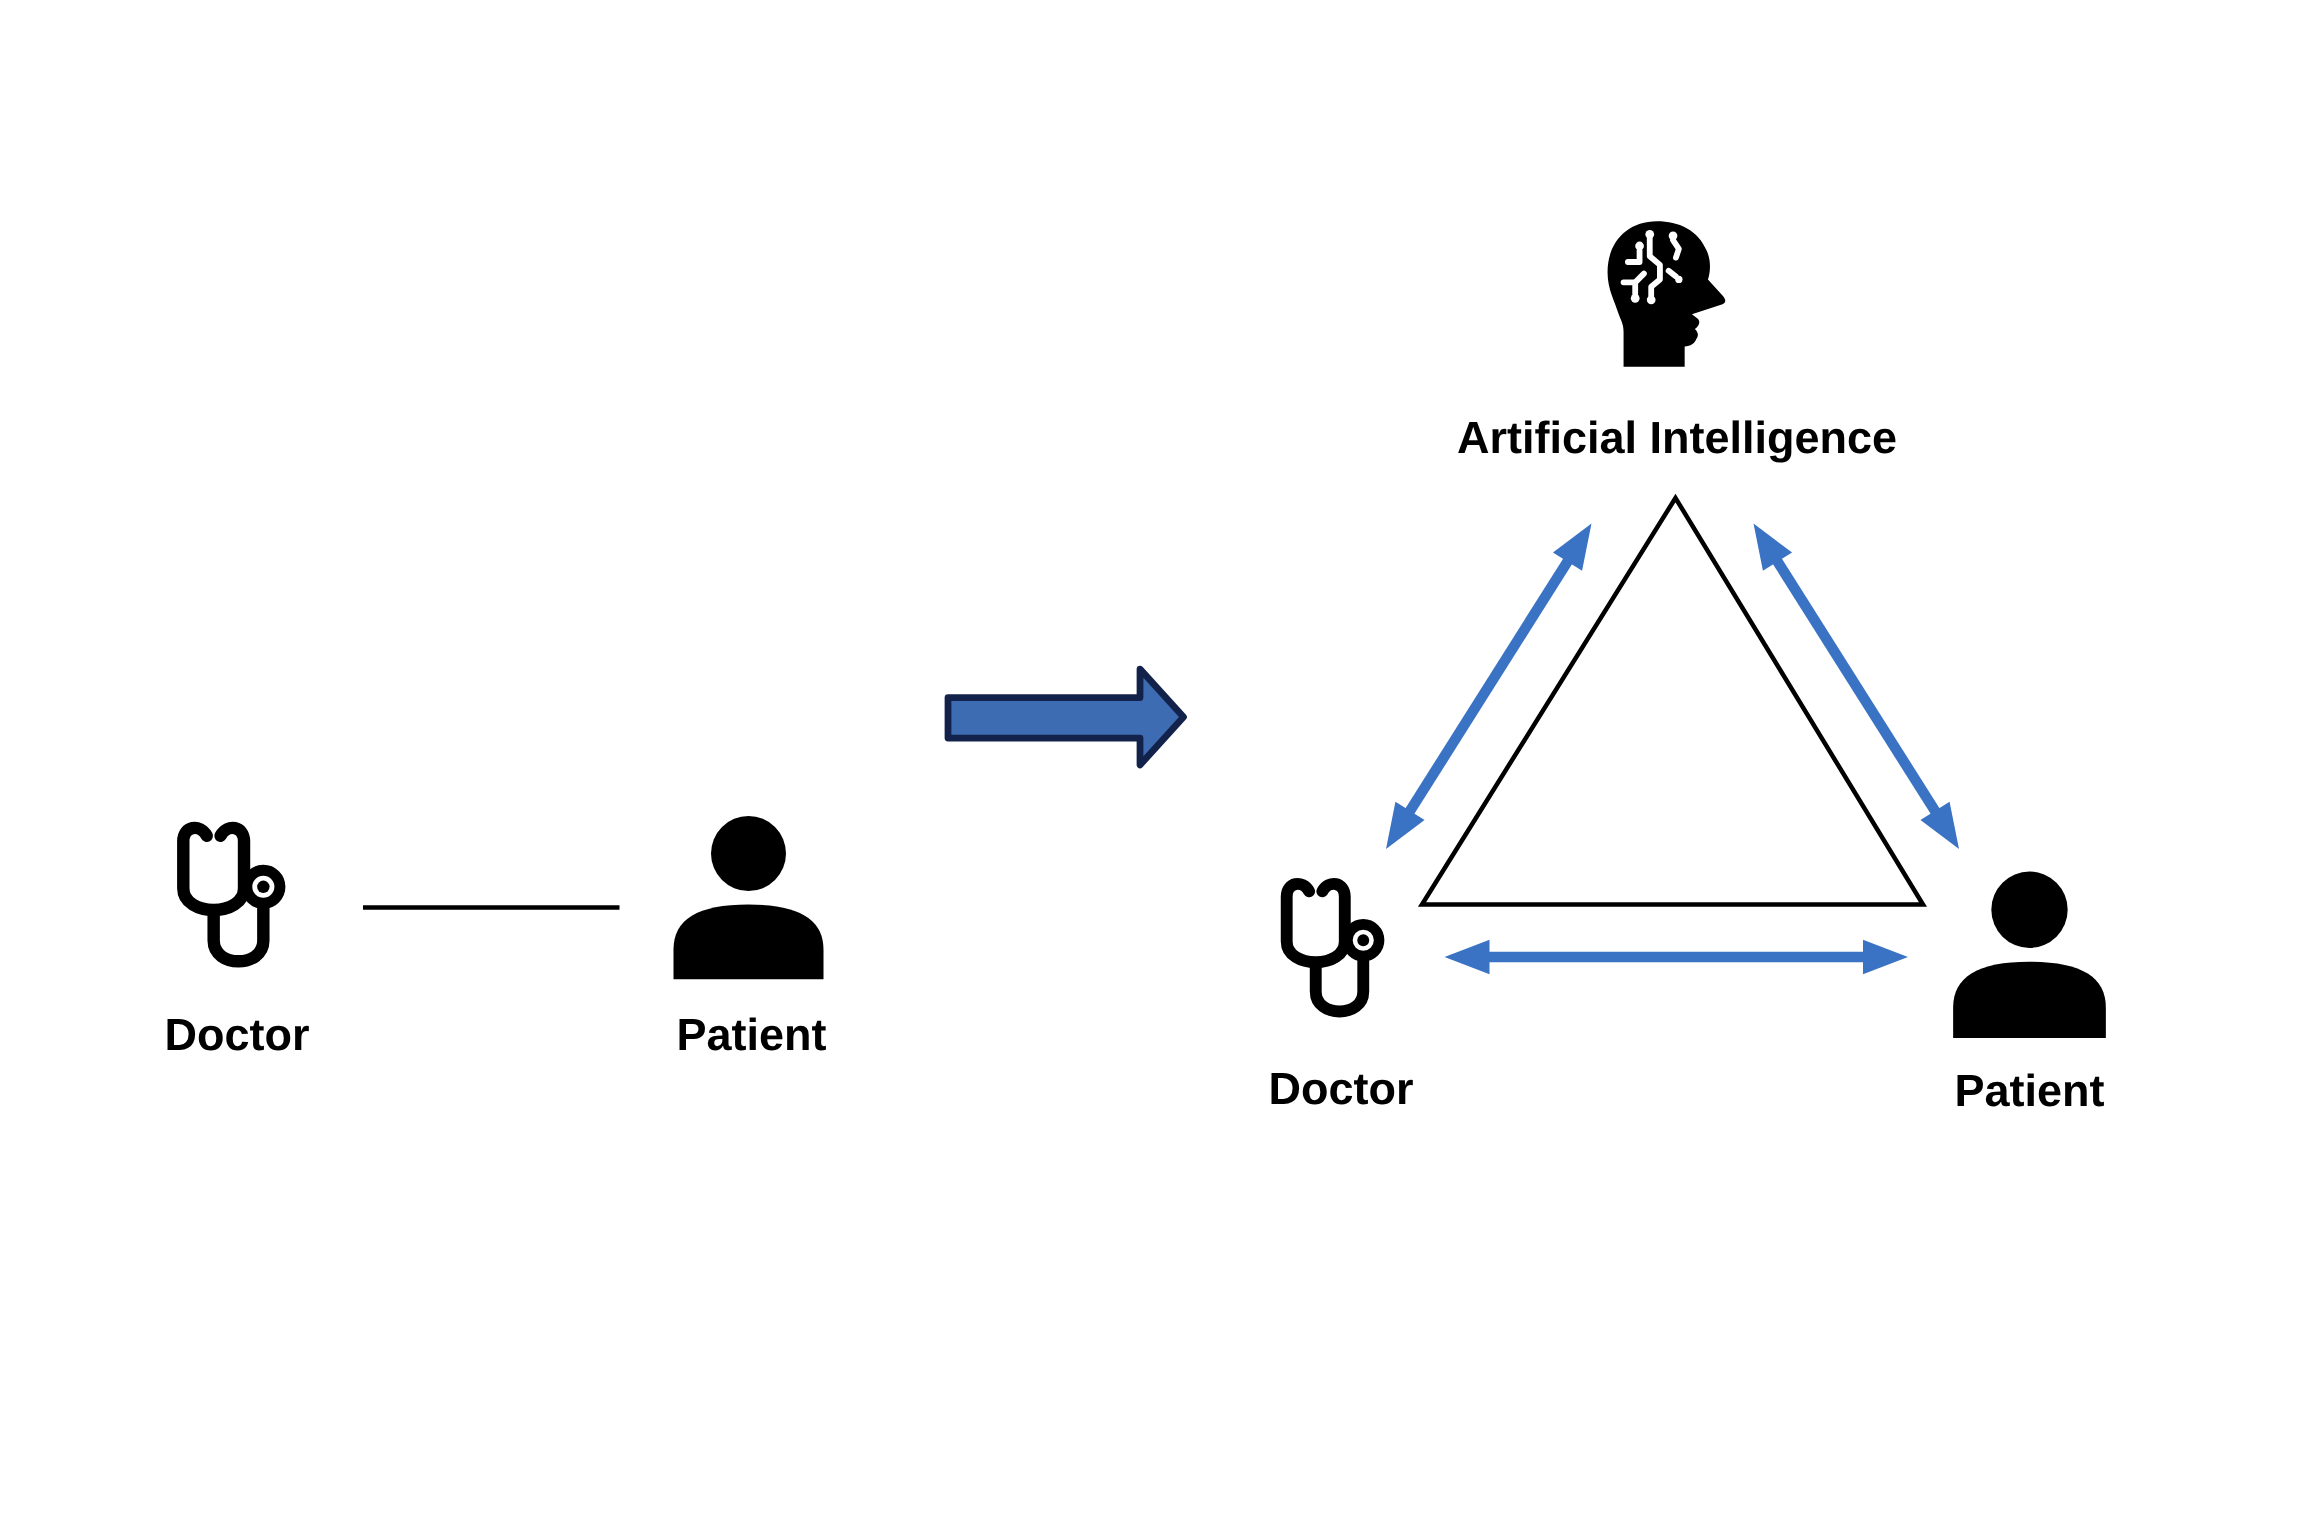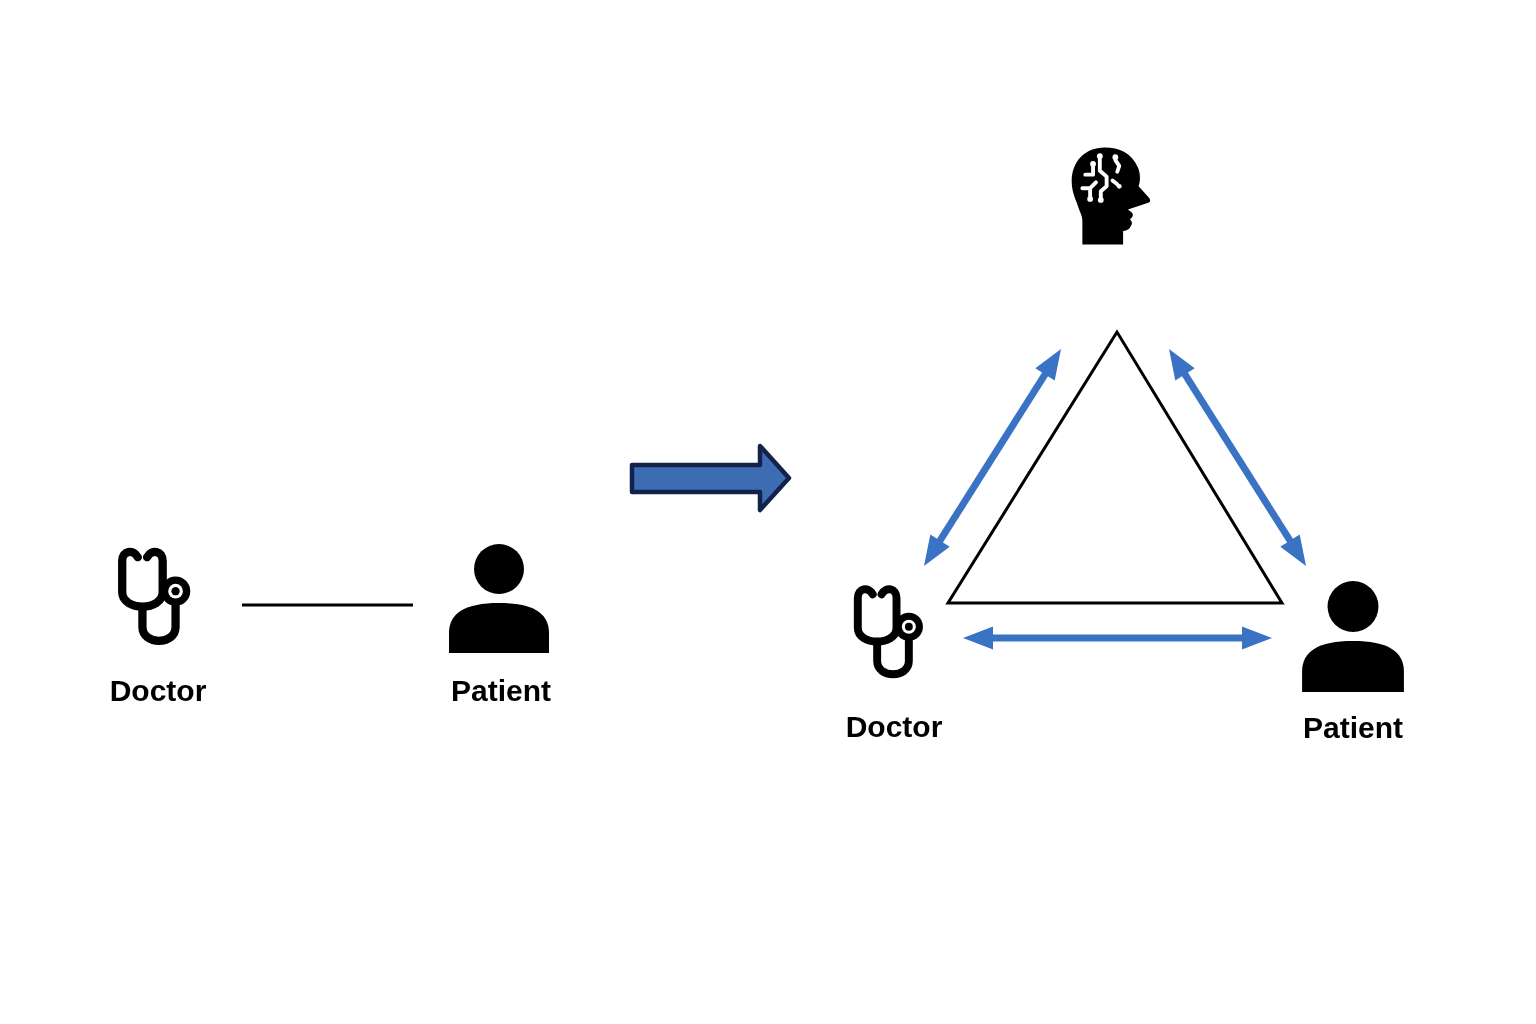--- a/index.html
+++ b/index.html
@@ -96,20 +96,21 @@
     <path class="circuit" d="M24 32 L32 32 L32 24"></path>
     <circle class="node" cx="32" cy="21" r="3"></circle>
     <path class="circuit" d="M21 46 L29 46 L35 40"></path>
     <path class="circuit" d="M29 46 L29 54"></path>
     <circle class="node" cx="29" cy="57" r="3"></circle>
     <path class="circuit" d="M55 17 L59 23 L57 29"></path>
     <circle class="node" cx="55" cy="14" r="3"></circle>
     <path class="circuit" d="M52 38 L57 42"></path>
     <circle class="node" cx="59" cy="44" r="2.5"></circle>
   </svg>
+  <div class="label" style="left:1118px;top:278px;">Artificial Intelligence</div>
 
   <svg class="icon" style="left:849px;top:583px;width:88px;height:114px;" viewBox="0 0 100 128">
     <path class="tube" d="M27 12 C22 3 10 5 10 16 L10 50 C10 71 54 71 54 50 L54 16 C54 5 42 3 37 12"></path>
     <path class="tube" d="M32 69 L32 88 C32 108 68 108 68 88 L68 64"></path>
     <circle class="chest" cx="68" cy="49" r="12"></circle>
     <circle class="ink" cx="68" cy="49" r="4.5"></circle>
   </svg>
   <div class="label" style="left:894px;top:712px;">Doctor</div>
 
   <svg class="icon" style="left:1300px;top:580px;width:106px;height:112px;" viewBox="0 0 104 110">

